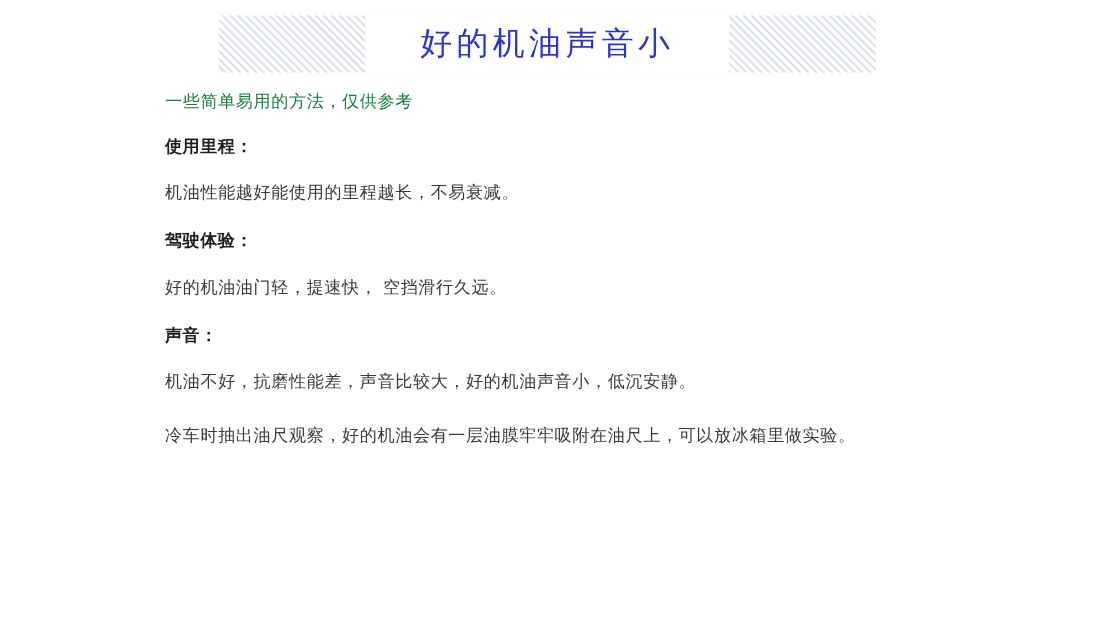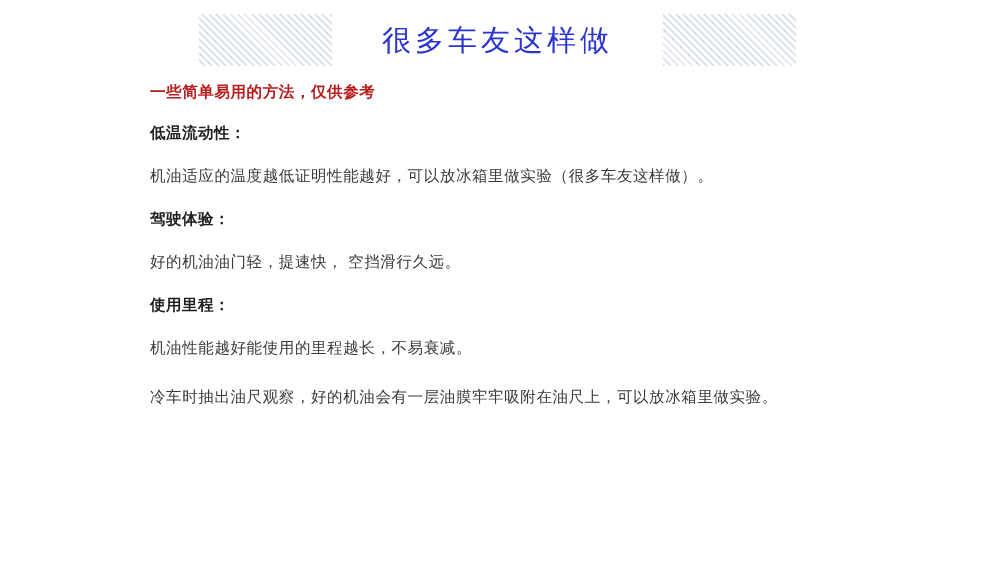--- a/index.html
+++ b/index.html
@@ -65,24 +65,23 @@
   }
   
   .content {
     position: absolute;
     left: 150px;
     top: 82px;
     width: 720px;
   }
   .lead {
     font-size: 15.5px;
-    color: #b91c1c;
+    color: #15803d;
     margin: 0 0 20px 0;
     letter-spacing: 0.6px;
-    font-weight: bold;
   }
   .section {
     margin-bottom: 7px;
   }
   .sec-head {
     font-size: 15.5px;
     color: #1f1f1f;
     font-weight: bold;
     letter-spacing: 0.5px;
     margin: 0 0 16px 0;
@@ -97,41 +96,41 @@
   }
 </style>
 </head>
 <body>
 
 <div class="page">
 
   <div class="title-wrap">
     <div class="title-band"></div>
     <div class="title-mask"></div>
-    <div class="title-text">很多车友这样做</div>
+    <div class="title-text">好的机油声音小</div>
   </div>
 
   <div class="content">
 
     <p class="lead">一些简单易用的方法，仅供参考</p>
 
+
     <div class="section">
-      <p class="sec-head">低温流动性：</p>
-      <p class="sec-body">机油适应的温度越低证明性能越好，可以放冰箱里做实验（很多车友这样做）。</p>
+      <p class="sec-head">使用里程：</p>
+      <p class="sec-body">机油性能越好能使用的里程越长，不易衰减。</p>
     </div>
 
     <div class="section">
       <p class="sec-head">驾驶体验：</p>
       <p class="sec-body">好的机油油门轻，提速快， 空挡滑行久远。</p>
     </div>
 
     <div class="section">
-      <p class="sec-head">使用里程：</p>
-      <p class="sec-body">机油性能越好能使用的里程越长，不易衰减。</p>
+      <p class="sec-head">声音：</p>
+      <p class="sec-body">机油不好，抗磨性能差，声音比较大，好的机油声音小，低沉安静。</p>
     </div>
-
 
     <div class="section">
       <p class="sec-body">冷车时抽出油尺观察，好的机油会有一层油膜牢牢吸附在油尺上，可以放冰箱里做实验。</p>
     </div>
 
   </div>
 </div>
 
 </body></html>

